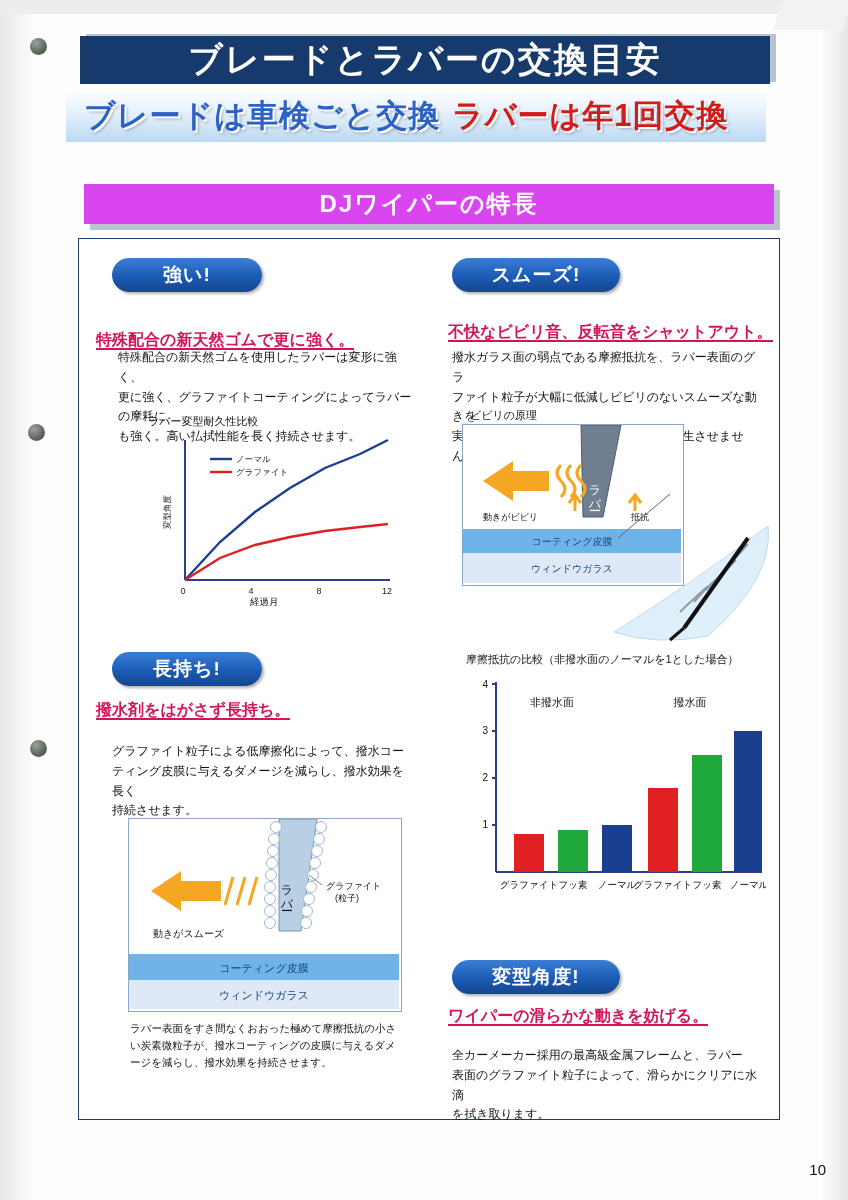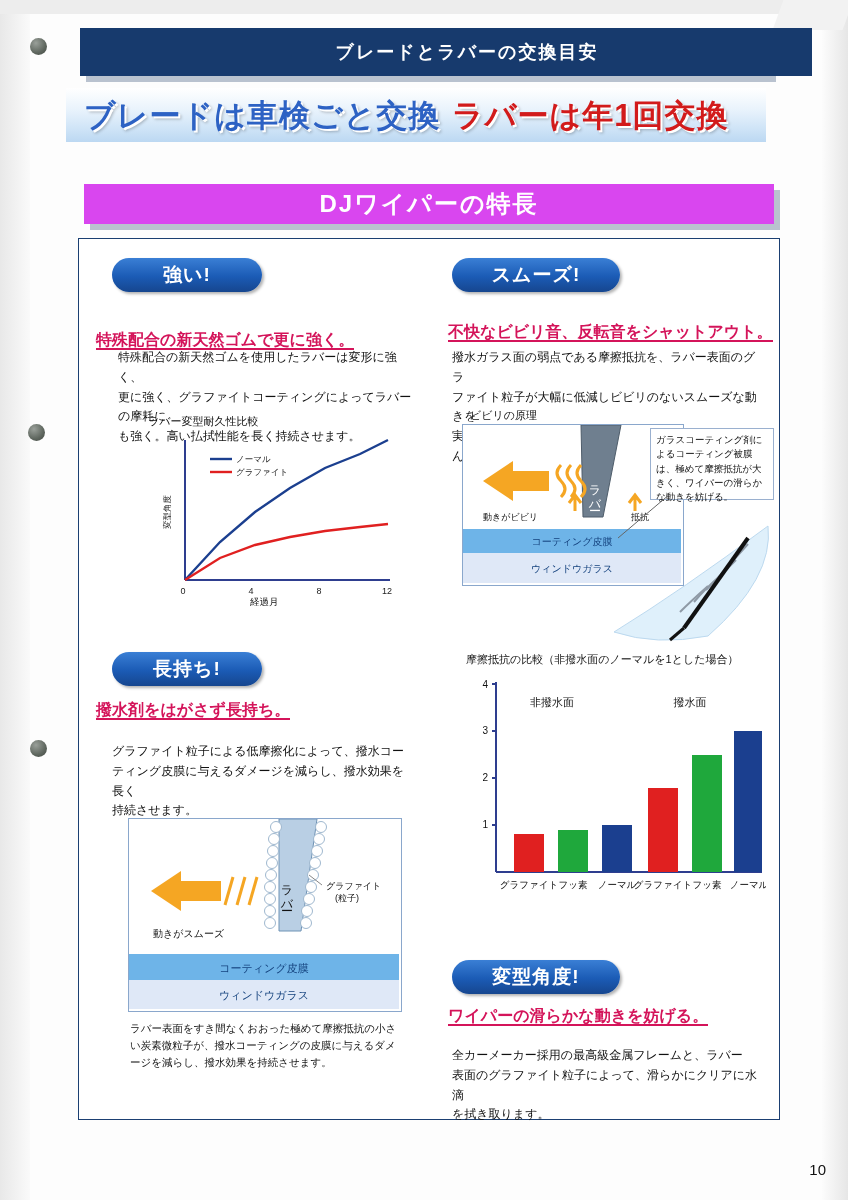--- a/index.html
+++ b/index.html
@@ -22,23 +22,23 @@
     background:radial-gradient(circle at 35% 30%,#9aa09a,#5e665e 60%,#404640);}
   .punch.p1{left:30px;top:38px;}
   .punch.p2{left:28px;top:424px;}
   .punch.p3{left:30px;top:740px;}
 
   
   .wm{position:absolute;color:#dfe3ef;font-size:9px;letter-spacing:1px;}
 
   
   .banner{
-    position:absolute;left:80px;top:28px;width:690px;height:48px;
+    position:absolute;left:80px;top:36px;width:690px;height:48px;
     background:#173a6d;color:#fff;display:flex;align-items:center;justify-content:center;
-    font-size:18px;font-weight:bold;letter-spacing:2px;padding-left:42px;
+    font-size:34px;font-weight:bold;letter-spacing:2px;
   }
   .banner-shadow{position:absolute;left:86px;top:34px;width:690px;height:48px;background:#b9c2cf;}
   
   .headstrip{
     position:absolute;left:66px;top:88px;width:700px;height:54px;
     background:linear-gradient(180deg,#ffffff 0%,#e9f3fc 40%,#cfe4f7 75%,#bcd8f2 100%);
     display:flex;align-items:center;
   }
   .head-a{
     position:absolute;left:84px;top:95px;font-size:31px;font-weight:bold;
@@ -263,21 +263,20 @@
       <text x="132" y="52" font-size="12" fill="#fff" writing-mode="tb">ラバー</text>
       <text x="20" y="95" font-size="9" fill="#111">動きがビビリ</text>
       <text x="168" y="95" font-size="9" fill="#111">抵抗</text>
       <path d="M112 72 L112 86 M106 78 L112 70 L118 78" stroke="#f5a623" stroke-width="3" fill="none"></path>
       <path d="M172 72 L172 86 M166 78 L172 70 L178 78" stroke="#f5a623" stroke-width="3" fill="none"></path>
       <text x="109" y="120" font-size="10" fill="#14427e" text-anchor="middle">コーティング皮膜</text>
       <text x="109" y="147" font-size="10" fill="#14427e" text-anchor="middle">ウィンドウガラス</text>
     </svg>
   </div>
 
-  <div class="callout" style="left:650px;top:428px;width:124px;height:72px;">ガラスコーティング剤によるコーティング被膜は、極めて摩擦抵抗が大きく、ワイパーの滑らかな動きを妨げる。</div>
 
   <div style="position:absolute;left:598px;top:520px;width:180px;height:130px;">
     <svg width="180" height="130" viewBox="0 0 180 130">
       <path d="M170 6 Q176 58 110 116 Q58 126 16 112 Q84 70 170 6 Z" fill="#dff0fb" stroke="#bcd9ef" stroke-width="1"></path>
       <g stroke="#8f9aa6" stroke-width="2" fill="none">
         <path d="M150 24 Q132 44 120 58"></path>
         <path d="M138 40 Q120 58 108 70"></path>
         <path d="M124 54 Q106 70 96 82"></path>
         <path d="M110 66 Q92 82 82 92"></path>
       </g>

